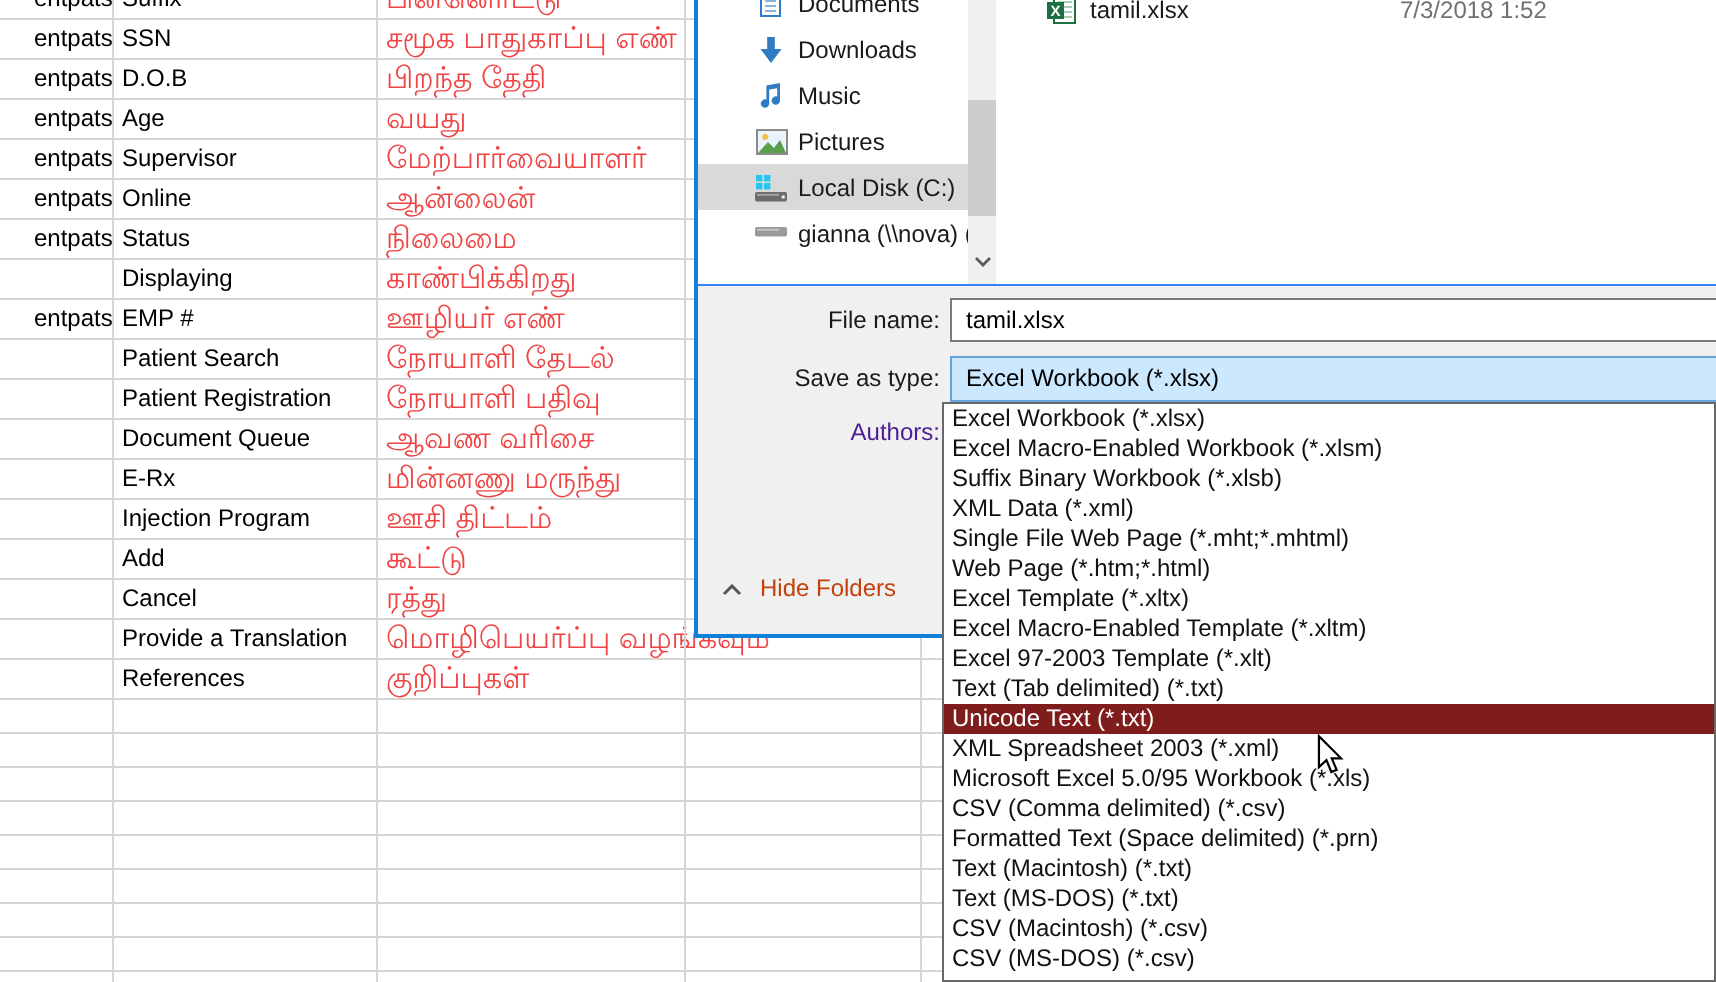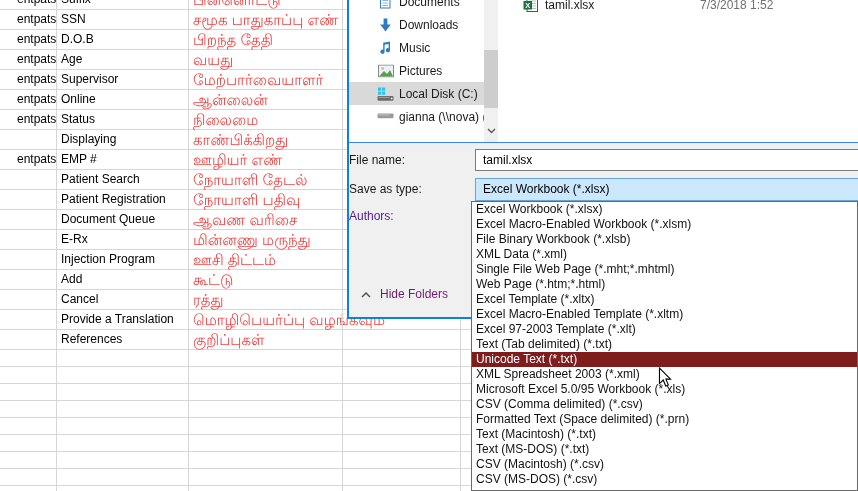--- a/index.html
+++ b/index.html
@@ -31,30 +31,30 @@
   .nav-label{margin-left:50px;font-size:12px;color:#1a1a1a;white-space:nowrap}
   #nav-scrollbar{position:absolute;left:135px;top:0;width:14px;height:143px;background:#f0f0f0}
   #nav-thumb{position:absolute;left:0;top:50px;width:14px;height:58px;background:#cdcdcd}
   #nav-down{position:absolute;left:0;top:122px;width:14px;height:18px;
             display:flex;align-items:center;justify-content:center}
   #file-area{position:absolute;left:149px;top:0;right:0;height:143px;background:#fff}
   #file-row{position:absolute;left:0;top:-4px;height:18px;width:100%;display:flex;align-items:center}
   #file-row .file-icon{margin-left:25px;width:15px;height:14px}
   #file-row .file-label{margin-left:7px;font-size:12px;color:#1a1a1a}
   #file-row .file-date{position:absolute;left:202px;font-size:12px;color:#707070;white-space:nowrap}
-  .dlg-label{position:absolute;left:0;width:121px;font-size:12px;color:#1a1a1a;white-space:nowrap}
+  .dlg-label{position:absolute;left:0;width:121px;text-align:right;font-size:12px;color:#1a1a1a;white-space:nowrap}
   #lbl-filename{top:153px}
   #lbl-type{top:182px}
   #lbl-authors{top:209px;color:#4c1d95}
   #filename-input{position:absolute;left:126px;right:-2px;top:149px;height:22px;background:#fff;
           border:1px solid #7a7a7a;box-sizing:border-box;font-size:12px;line-height:20px;padding:0 7px}
   #type-combo{position:absolute;left:126px;right:-2px;top:178px;height:23px;background:#cce8ff;
           border:1px solid #66a3d8;box-sizing:border-box;font-size:12px;line-height:21px;padding:0 7px;color:#000}
   #hide-folders{position:absolute;left:6px;top:284px;height:20px;padding:0 6px;display:flex;
-          align-items:center;gap:9px;font-size:12px;color:#701a75;background:transparent;border:none}
+          align-items:center;gap:9px;font-size:12px;color:#c2410c;background:transparent;border:none}
   
   #type-list{position:absolute;left:471px;top:201px;width:387px;height:290px;background:#fff;
           border:1px solid #696969;box-sizing:border-box;z-index:30;overflow:hidden}
   .type-item{height:15px;line-height:15px;font-size:12px;padding-left:4px;color:#111;white-space:nowrap}
   .type-item.selected{background:#7f1d1d;color:#fff}
   
   #cursor{position:absolute;left:657px;top:367px;z-index:50}
 </style>
 </head>
 <body>
@@ -307,21 +307,21 @@
     </span>
     <span>Hide Folders</span>
   </button>
 </div>
 
 <div id="type-list">
   <div class="type-item">Excel Workbook (*.xlsx)</div>
 
   <div class="type-item">Excel Macro-Enabled Workbook (*.xlsm)</div>
 
-  <div class="type-item">File Binary Workbook (*.xlsb)</div>
+  <div class="type-item">Suffix Binary Workbook (*.xlsb)</div>
 
 
   <div class="type-item">XML Data (*.xml)</div>
 
   <div class="type-item">Single File Web Page (*.mht;*.mhtml)</div>
 
   <div class="type-item">Web Page (*.htm;*.html)</div>
 
   <div class="type-item">Excel Template (*.xltx)</div>
 

